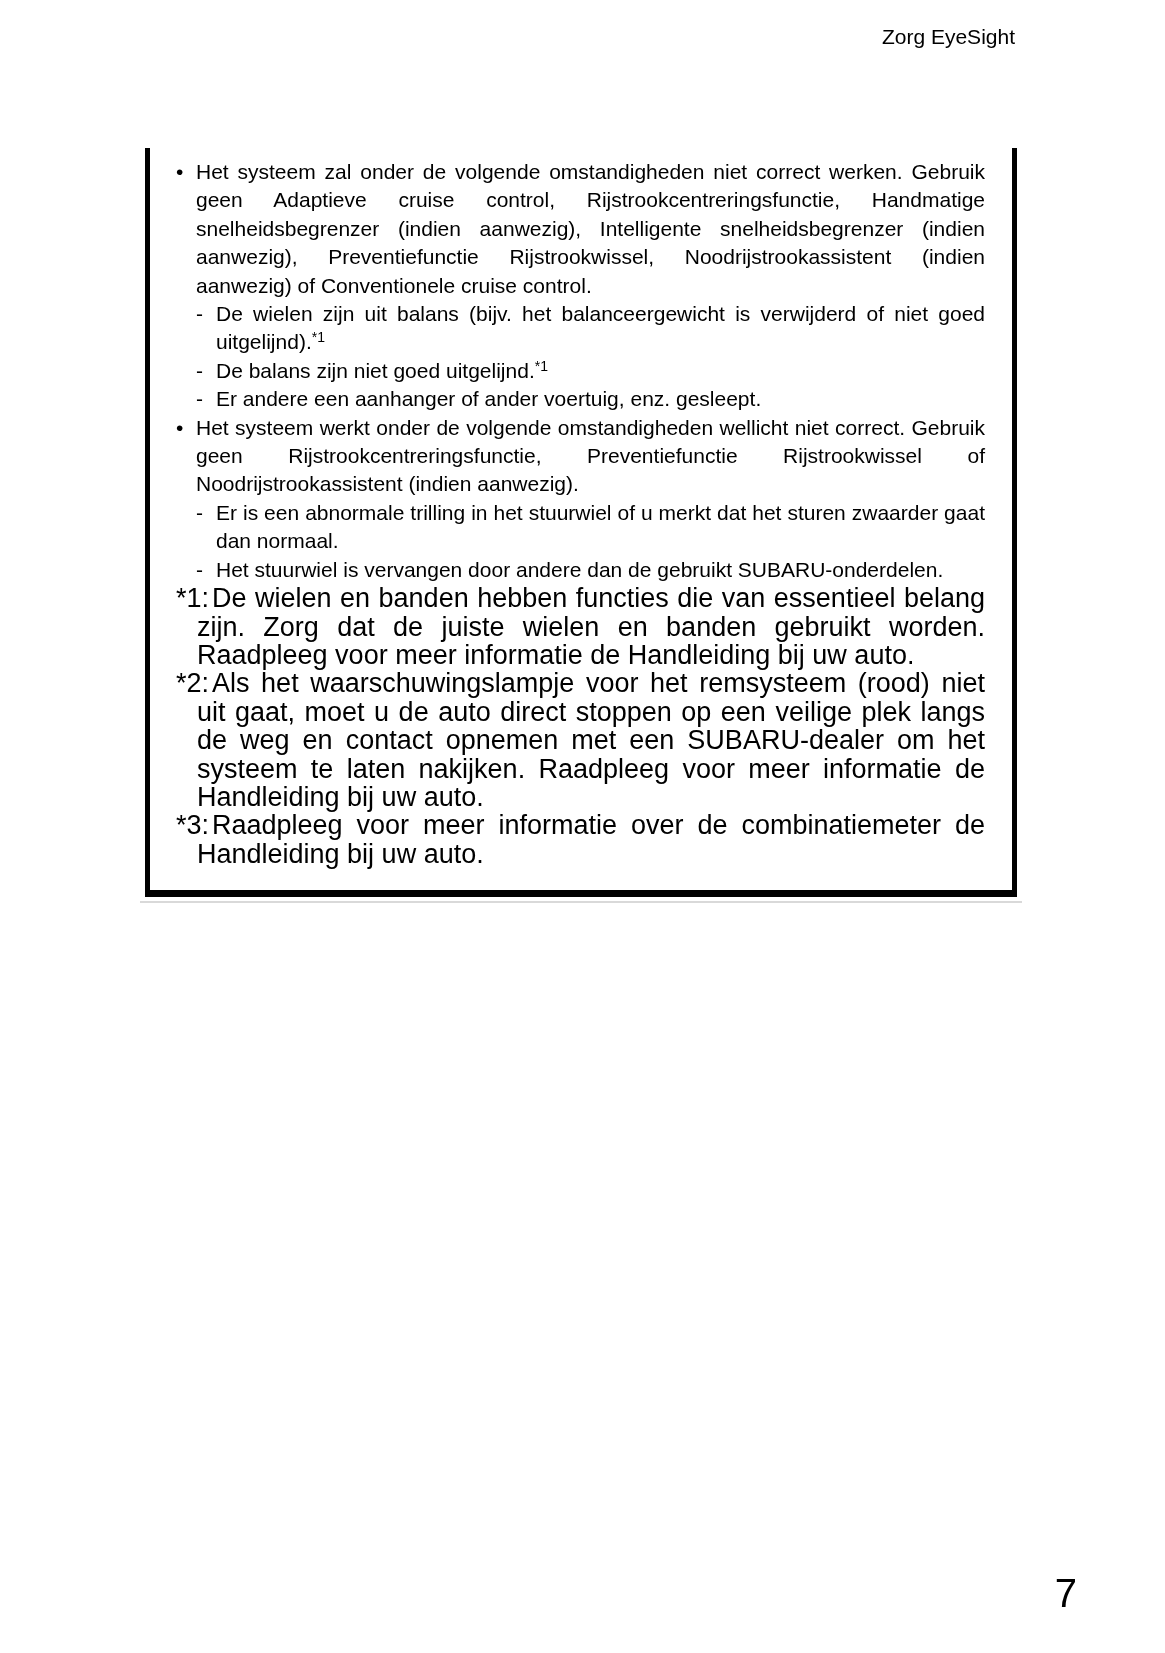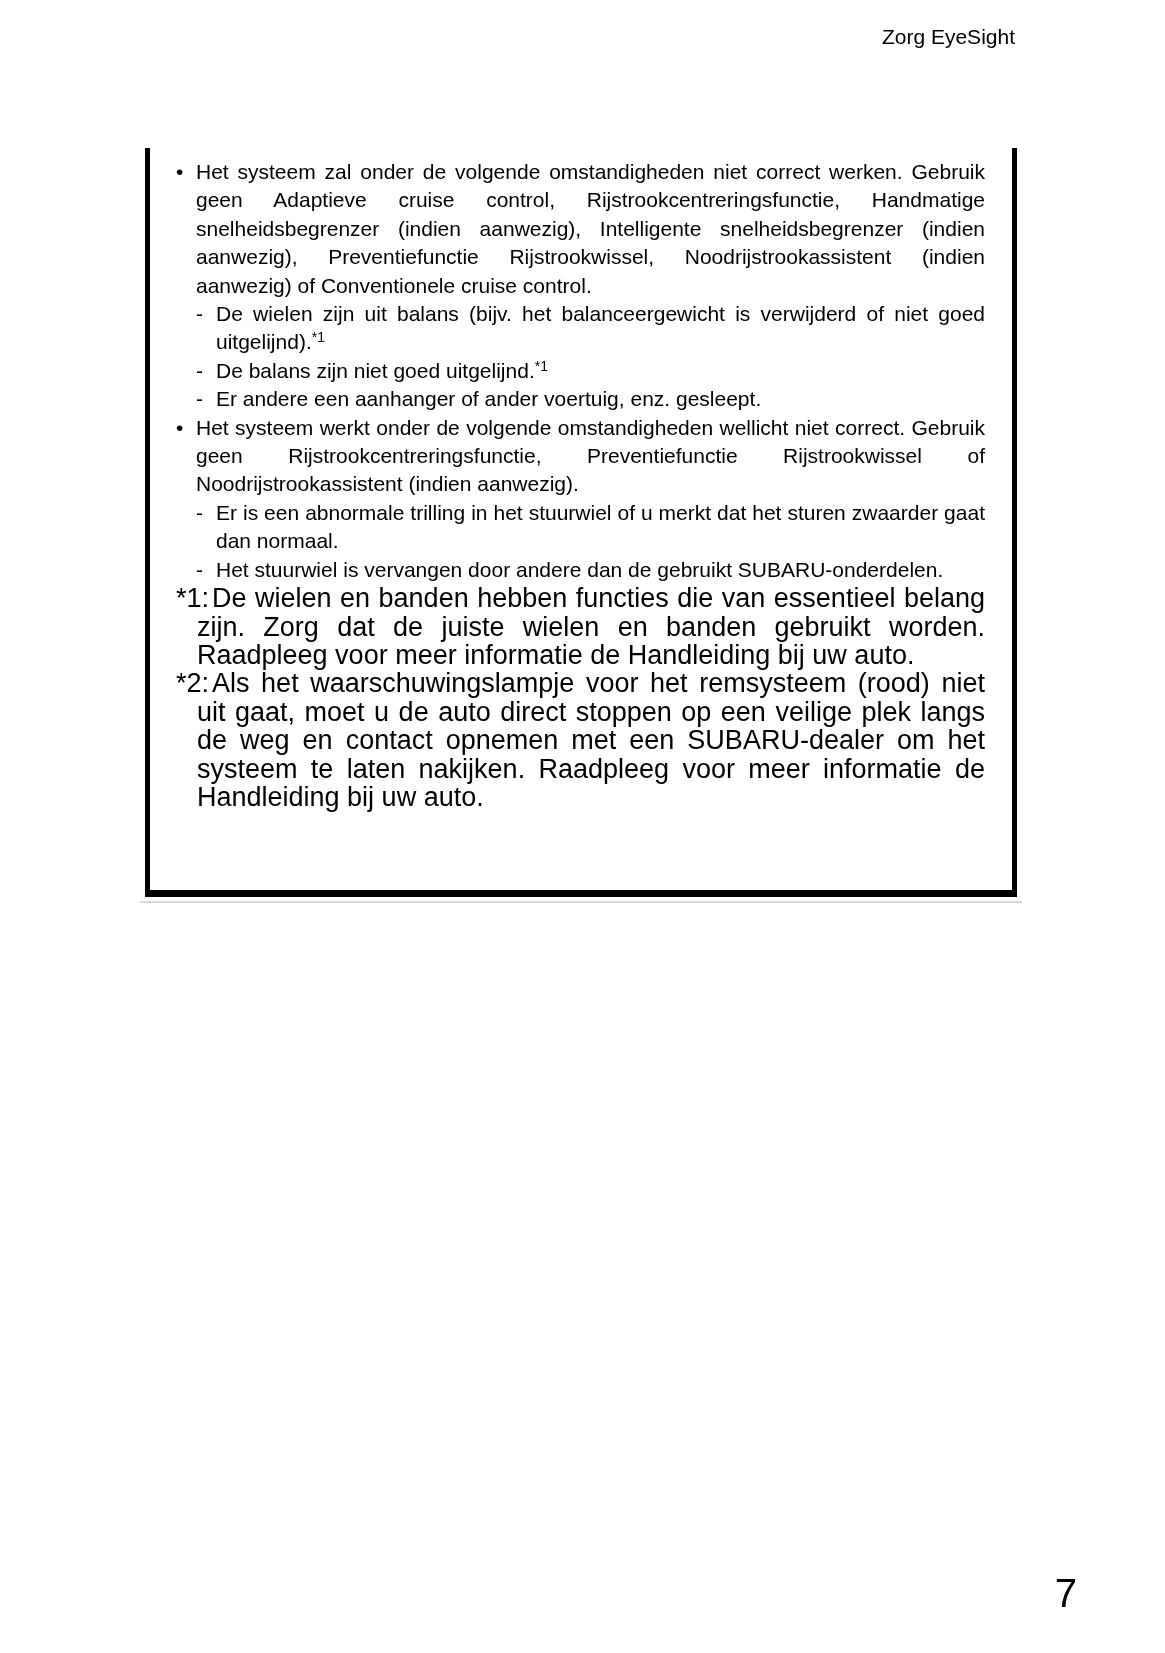--- a/index.html
+++ b/index.html
@@ -131,20 +131,21 @@
 
     <div class="li dash">
       <span class="marker">-</span>
       <p class="txt"><span>Het stuurwiel is vervangen door andere dan de gebruikt SUBARU-onderdelen.</span></p>
     </div>
 
     <p class="fn"><span class="fn-marker">*1:</span><span>De wielen en banden hebben functies die van essentieel belang zijn. Zorg dat de juiste wielen en banden gebruikt worden. Raadpleeg voor meer informatie de Handleiding bij uw auto.</span></p>
 
     <p class="fn"><span class="fn-marker">*2:</span><span>Als het waarschuwingslampje voor het remsysteem (rood) niet uit gaat, moet u de auto direct stoppen op een veilige plek langs de weg en contact opnemen met een SUBARU-dealer om het systeem te laten nakijken. Raadpleeg voor meer informatie de Handleiding bij uw auto.</span></p>
 
+    <p class="fn"><span class="fn-marker">*3:</span><span>Raadpleeg voor meer informatie over de combinatiemeter de Handleiding bij uw auto.</span></p>
 
   </div>
 
   <div class="scan-line"></div>
 
   <div class="page-number">7</div>
 
 </div>
 
 </body></html>

